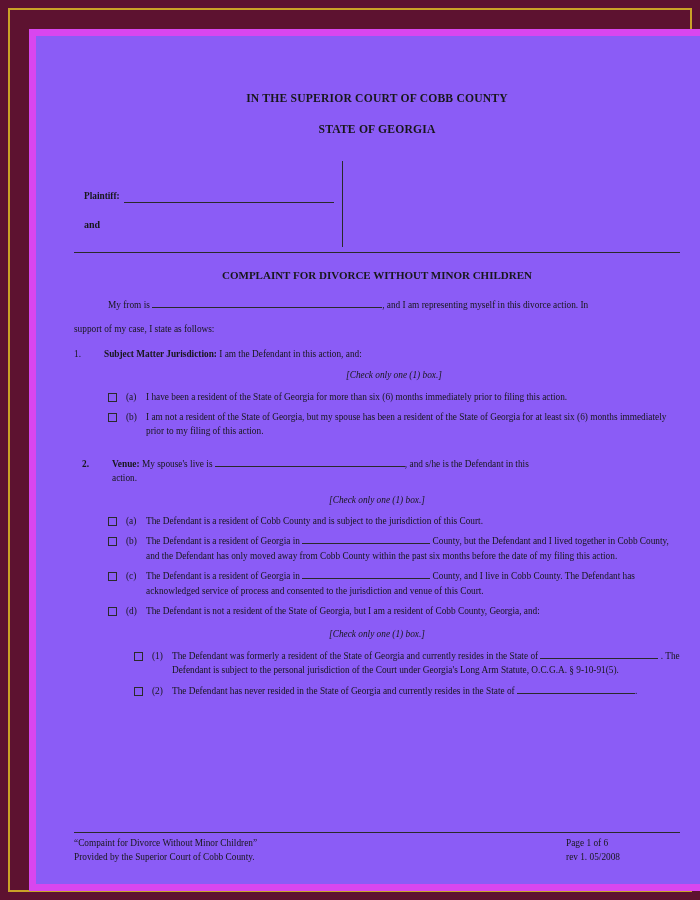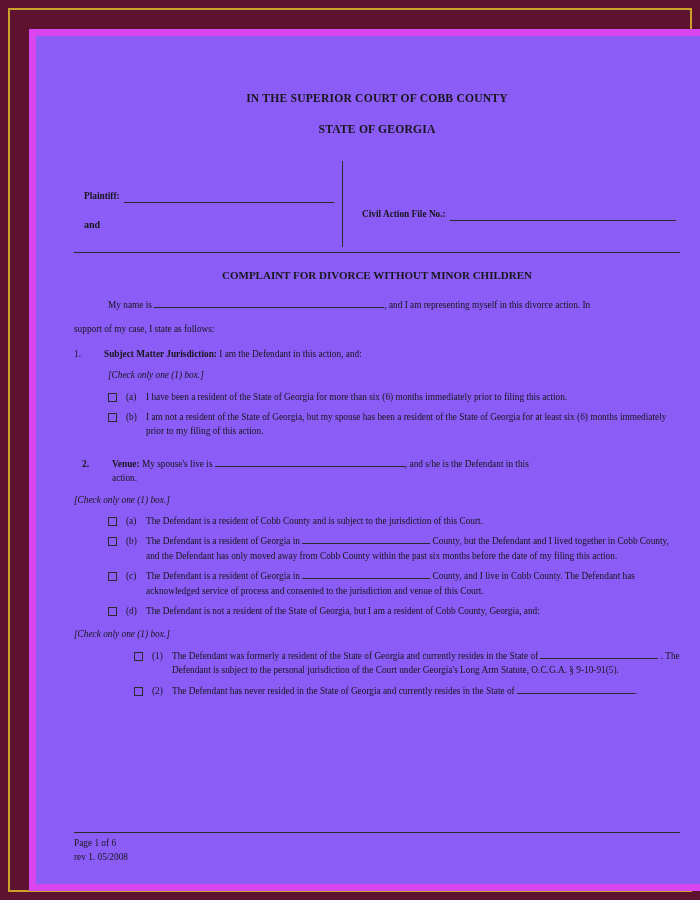--- a/index.html
+++ b/index.html
@@ -129,21 +129,21 @@
   .indent-first {
     text-indent: 34px;
   }
   .inline-fill {
     display: inline-block;
     border-bottom: 1px solid #2a2a2a;
     height: 9px;
     vertical-align: baseline;
   }
   .center-italic {
-    text-align: left;
+    text-align: center;
     font-style: italic;
     margin: 7px 0 7px 0;
   }
 
   .numbered {
     display: flex;
     margin-bottom: 2px;
   }
   .num {
     width: 30px;
@@ -212,30 +212,26 @@
         <div class="hrule"></div>
 
         <div class="cap-left">
           <div class="cap-row">
             <span class="cap-label">Plaintiff:</span>
             <span class="fill"></span>
           </div>
           <div class="cap-and">and</div>
         </div>
 
-        <div class="cap-right">
-          <span class="cap-label">Civil Action File No.:</span>
-          <span class="fill"></span>
-        </div>
       </div>
 
       <div class="doc-title">COMPLAINT FOR DIVORCE WITHOUT MINOR CHILDREN</div>
 
       <div class="para indent-first">
-        <span>My name is</span>
+        <span>My from is</span>
         <span class="inline-fill" style="width:230px"></span><span>, and I am representing myself in this divorce action.  In</span>
       </div>
       <div class="para">support of my case, I state as follows:</div>
 
       <div class="numbered">
         <div class="num plain">1.</div>
         <div class="body">
           <span class="bold">Subject Matter Jurisdiction:</span>
           <span>I am the Defendant in this action, and:</span>
         </div>
@@ -313,20 +309,24 @@
         <span class="tag">(2)</span>
         <span class="txt">
           <span>The Defendant has never resided in the State of Georgia and currently resides in the State of</span>
           <span class="inline-fill" style="width:118px"></span><span>.</span>
         </span>
       </div>
 
       <div class="footer">
         <div class="rule"></div>
         <div class="footer-row">
+          <div class="footer-left">
+            <div>“Compaint for Divorce Without Minor Children”</div>
+            <div>Provided by the Superior Court of Cobb County.</div>
+          </div>
           <div class="footer-right">
             <div>Page 1 of 6</div>
             <div>rev 1. 05/2008</div>
           </div>
         </div>
       </div>
 
     </div>
   </div>
 </div>

